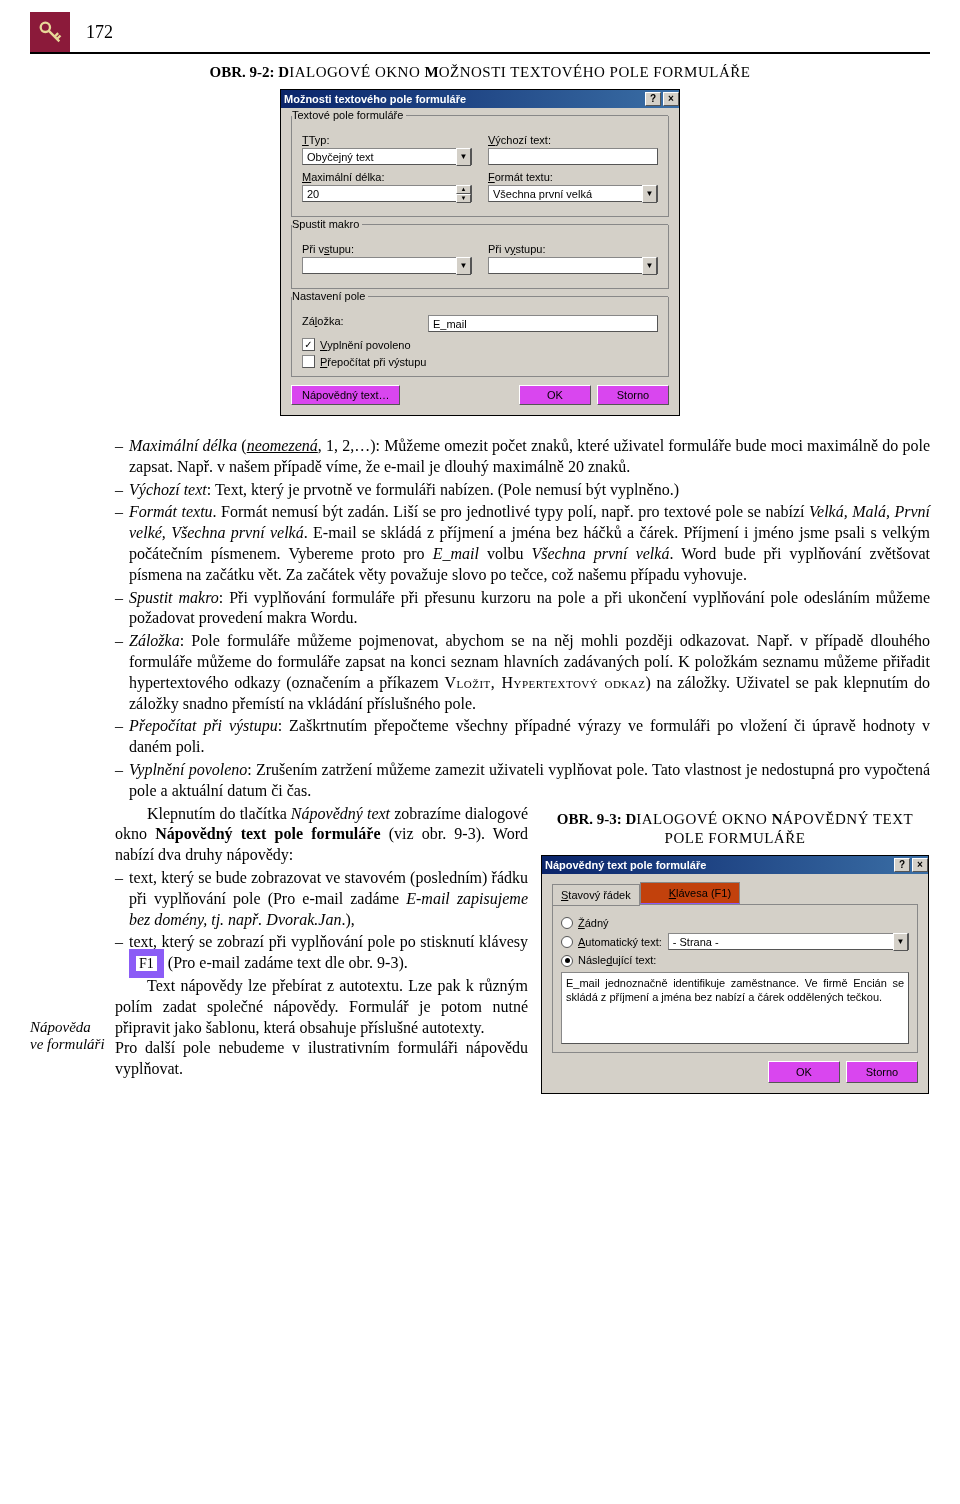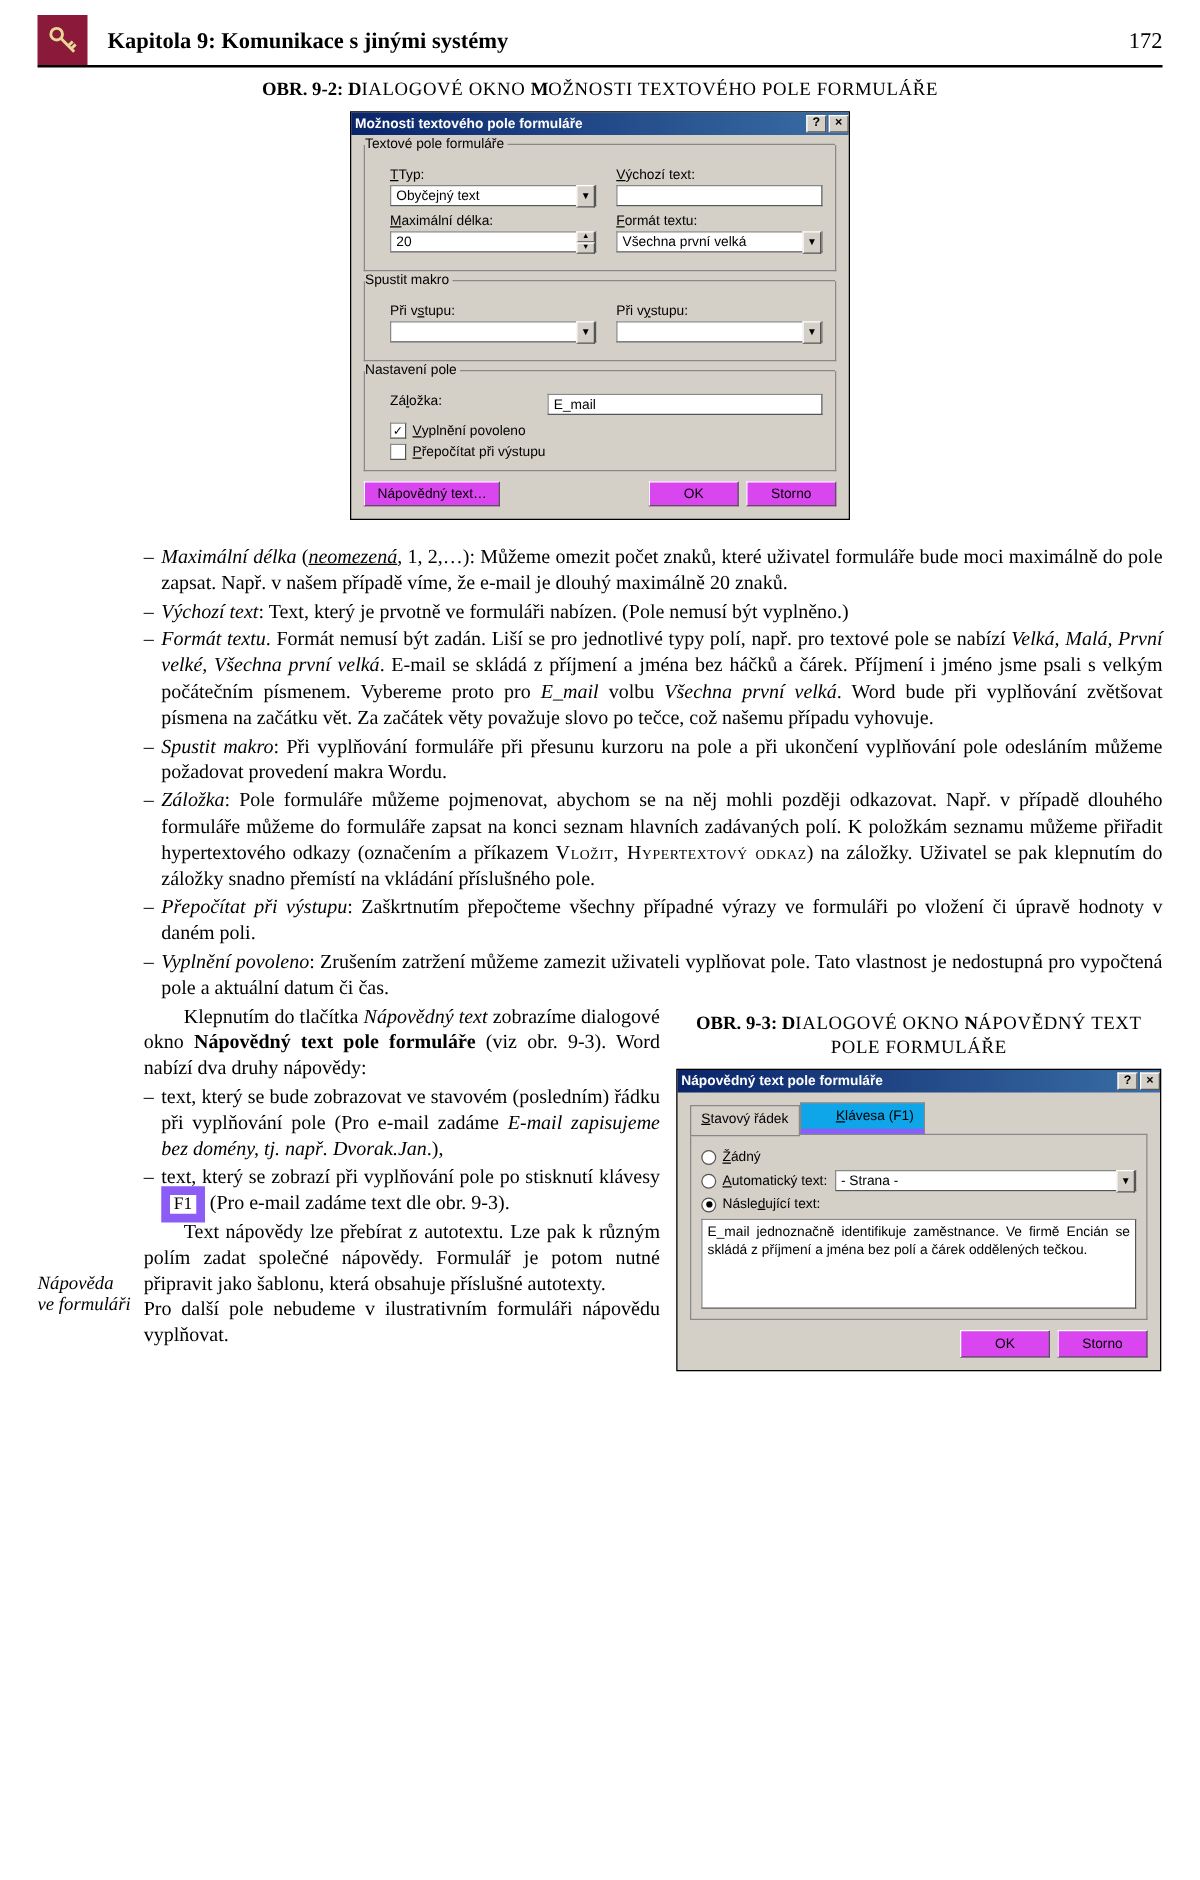--- a/index.html
+++ b/index.html
@@ -64,21 +64,21 @@
     font-size: 10px;
     display: flex; align-items: center; justify-content: center;
     margin-left: 2px;
     line-height: 1;
   }
   .dlg-body { padding: 8px 10px 10px 10px; }
   .fieldset {
     border: 1px solid #888;
     border-top: none;
     position: relative;
-    padding: 18px 10px 8px 20px;
+    padding: 18px 10px 8px 10px;
     margin-bottom: 8px;
   }
   .fieldset .legend {
     position: absolute;
     top: -7px; left: 0; right: 0;
     display: flex; align-items: center;
   }
   .fieldset .legend .ltxt { background: #d4d0c8; padding: 0 3px 0 0; }
   .fieldset .legend .line { flex: 1; border-top: 1px solid #888; }
   .row { display: flex; gap: 16px; margin-bottom: 6px; }
@@ -148,21 +148,21 @@
   
   .dlg2 { width: 388px; }
   .tabstrip { display: flex; border-bottom: 1px solid #888; margin-bottom: 0; }
   .tab {
     padding: 3px 8px 3px 8px;
     border: 1px solid #888;
     background: #d4d0c8;
     font-size: 11px;
     position: relative;
   }
-  .tab.active { border-bottom: 4px solid #8b5cf6; background: #0ea5e9; padding-left: 28px; }
+  .tab.active { border-bottom: 1px solid #8b5cf6; background: #c2410c; padding-left: 28px; }
   .tab.inactive { top: 2px; background: #d4d0c8; }
   .tabpanel { border: 1px solid #888; border-top: none; padding: 8px; }
   .radioline { display: flex; align-items: center; margin: 3px 0; }
   .rad {
     width: 12px; height: 12px; border-radius: 50%;
     background: #fff; border: 1px solid #555;
     margin-right: 5px;
     display: flex; align-items: center; justify-content: center;
   }
   .rad.sel::after { content:""; width:5px; height:5px; background:#000; border-radius:50%; }
@@ -181,21 +181,20 @@
 </head>
 <body>
 
 <div class="header-row">
   <div class="key-icon">
     <svg viewBox="0 0 24 24" fill="none" stroke="#e8d898" stroke-width="2">
       <circle cx="8" cy="8" r="4"></circle>
       <path d="M11 11 L20 20 M16 16 L19 13 M18 18 L21 15"></path>
     </svg>
   </div>
-  <div class="chapter-title">Kapitola 9: Komunikace s jinými systémy</div>
   <div class="page-num">172</div>
 </div>
 
 <div class="figure-caption">
   <span class="obr">OBR. 9-2: D</span><span class="sc">IALOGOVÉ OKNO </span><span class="obr">M</span><span class="sc">OŽNOSTI TEXTOVÉHO POLE FORMULÁŘE</span>
 </div>
 
 <div class="dialog dlg1">
   <div class="titlebar">
     <div class="tb-title">Možnosti textového pole formuláře</div>
@@ -372,21 +371,21 @@
                   <div class="val">- Strana -</div>
                   <div class="dd-btn">▼</div>
                 </div>
             </div>
             <div class="radioline">
                 <div class="rad sel"></div>
                 <span>Násle</span>
                 <span class="ul">d</span>
                 <span>ující text:</span>
               </div>
-            <div class="ta">E_mail jednoznačně identifikuje zaměstnance. Ve firmě Encián se skládá z příjmení a jména bez polí a čárek oddělených tečkou.</div>
+            <div class="ta">E_mail jednoznačně identifikuje zaměstnance. Ve firmě Encián se skládá z příjmení a jména bez nabízí a čárek oddělených tečkou.</div>
           </div>
           <div class="btn-row" style="margin-top:8px; justify-content:flex-end">
             <div class="right">
               <div class="btn">OK</div>
               <div class="btn">Storno</div>
             </div>
           </div>
         </div>
       </div>
     </div>

